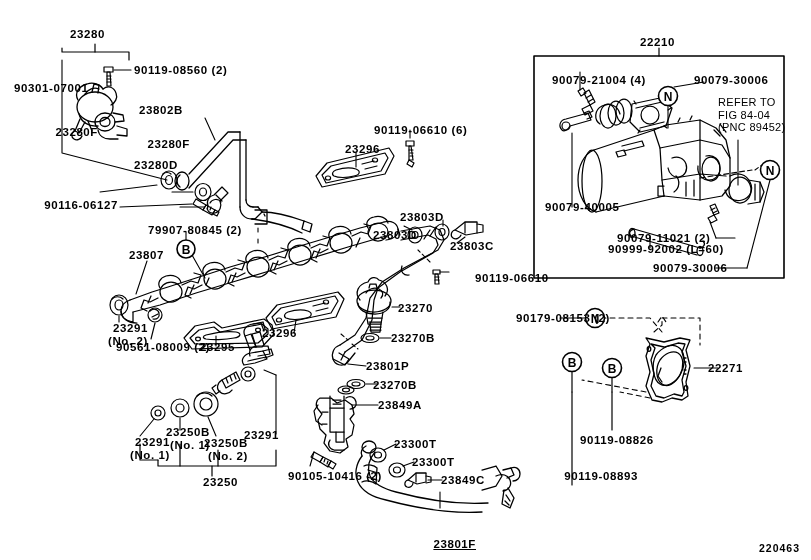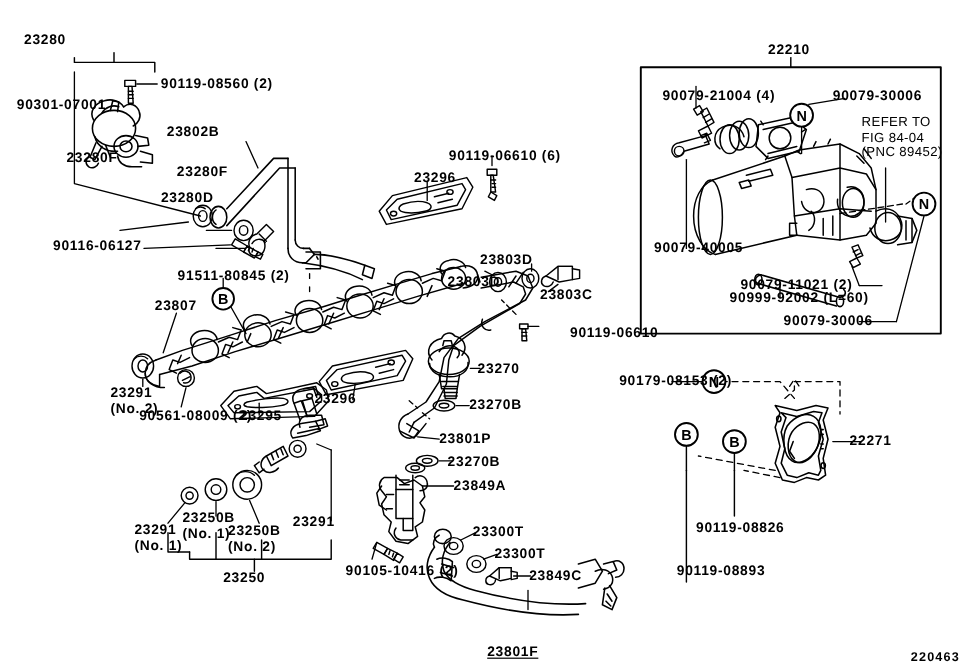--- a/index.html
+++ b/index.html
@@ -3,21 +3,21 @@
 <meta charset="utf-8">
 <title>Parts Diagram 220463</title>
 <style>
   html,body{margin:0;padding:0;background:#ffffff;}
   body{width:811px;height:560px;position:relative;overflow:hidden;
        font-family:"Liberation Sans",sans-serif;color:#000;}
   #sheet{position:absolute;left:0;top:0;width:811px;height:560px;}
   svg#art{position:absolute;left:0;top:0;width:811px;height:560px;}
   .lbl{position:absolute;font-size:11.5px;font-weight:bold;letter-spacing:0.6px;
        white-space:pre;line-height:12.5px;color:#000;}
-  .lbl.c{text-align:left;}
+  .lbl.c{text-align:right;}
   .lbl.r{text-align:right;}
   .sheetno{position:absolute;right:11px;bottom:6px;font-size:10.5px;font-weight:bold;letter-spacing:1px;}
   .refblk{position:absolute;font-size:11px;font-weight:normal;line-height:12.5px;white-space:pre;letter-spacing:0.3px;}
   svg text{font-family:"Liberation Sans",sans-serif;font-weight:bold;}
 </style>
 </head>
 <body>
 
 <div id="sheet">
 
@@ -551,21 +551,21 @@
 
 <div class="lbl c" style="left:20px;top:28px;width:85px;">23280</div>
 <div class="lbl" style="left:14px;top:82px;">90301-07001</div>
 <div class="lbl" style="left:134px;top:64px;">90119-08560 (2)</div>
 <div class="lbl" style="left:139px;top:104px;">23802B</div>
 <div class="lbl r" style="left:16px;top:126px;width:82px;">23280F</div>
 <div class="lbl r" style="left:106px;top:138px;width:84px;">23280F</div>
 <div class="lbl r" style="left:100px;top:159px;width:78px;">23280D</div>
 <div class="lbl r" style="left:36px;top:199px;width:82px;">90116-06127</div>
 
-<div class="lbl" style="left:148px;top:224px;">91511-80845 (2)</div>
+<div class="lbl" style="left:148px;top:224px;">79907-80845 (2)</div>
 <div class="lbl" style="left:129px;top:249px;">23807</div>
 <div class="lbl c" style="left:92px;top:322px;width:56px;">23291
 (No. 2)</div>
 <div class="lbl" style="left:116px;top:341px;">90561-08009 (2)</div>
 <div class="lbl" style="left:200px;top:341px;">23295</div>
 <div class="lbl" style="left:262px;top:327px;">23296</div>
 
 <div class="lbl" style="left:345px;top:143px;">23296</div>
 <div class="lbl" style="left:374px;top:124px;">90119-06610 (6)</div>
 <div class="lbl" style="left:400px;top:211px;">23803D</div>

